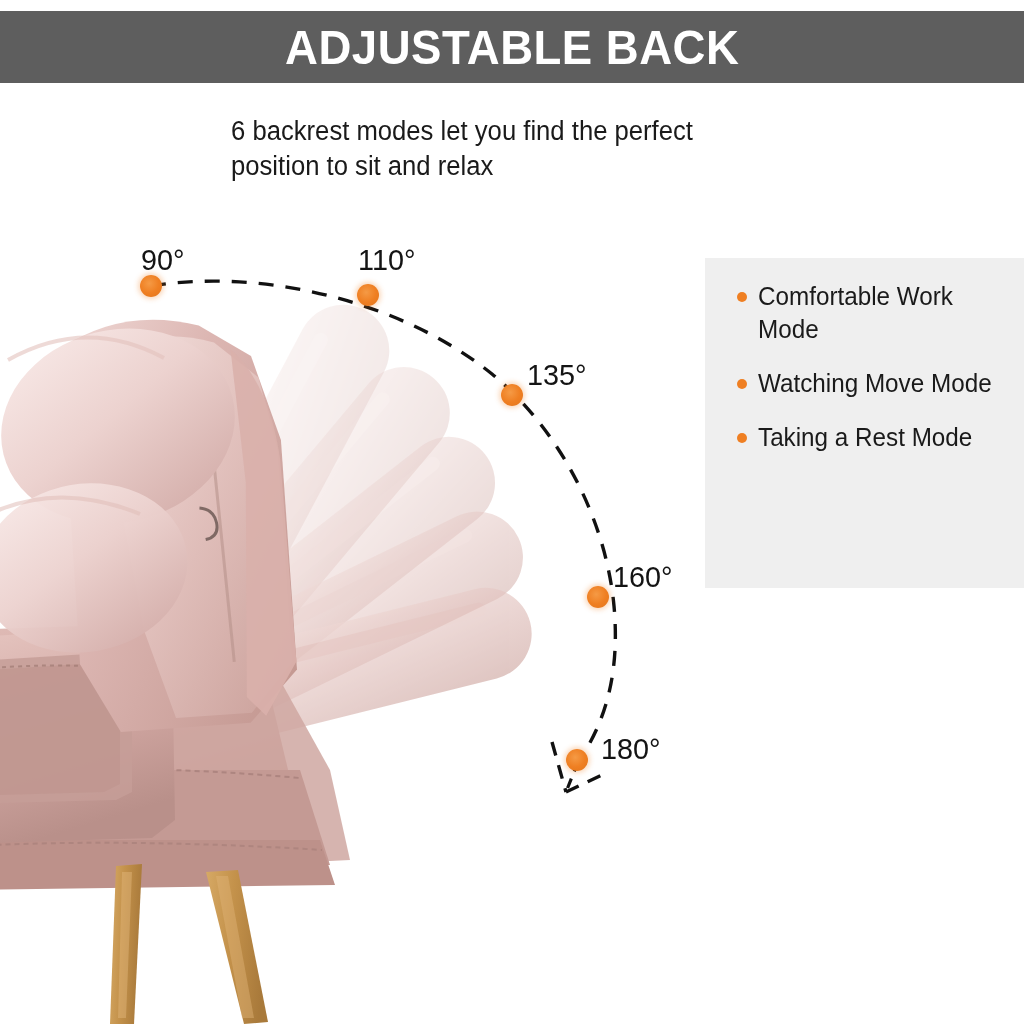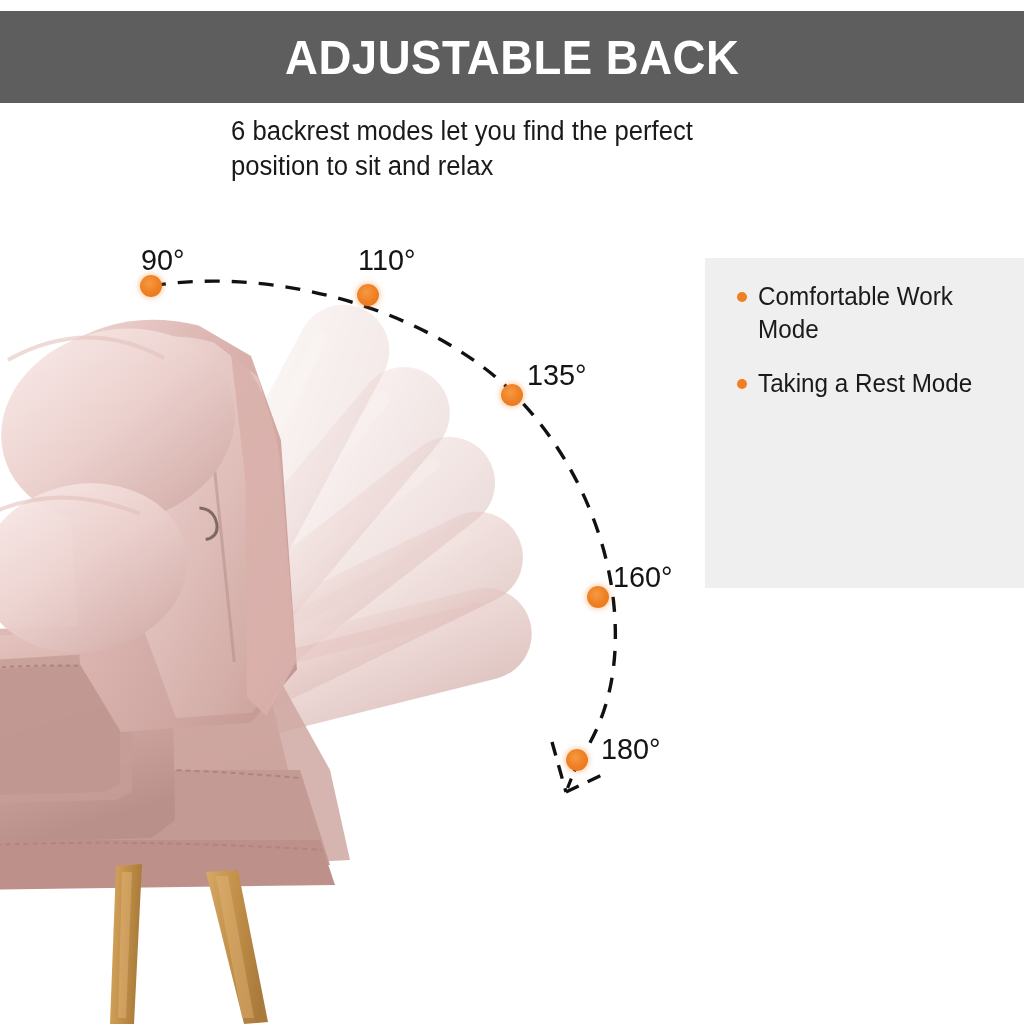--- a/index.html
+++ b/index.html
@@ -21,21 +21,21 @@
     background: #ffffff;
     overflow: hidden;
   }
 
   
   .banner {
     position: absolute;
     left: 0;
     top: 11px;
     width: 1024px;
-    height: 92px;
+    height: 72px;
     background: #5e5e5e;
     display: flex;
     align-items: center;
     justify-content: center;
   }
   .banner-title {
     color: #ffffff;
     font-size: 49px;
     font-weight: 700;
     letter-spacing: 0.5px;
@@ -306,20 +306,26 @@
     <div class="feature-list">
 
       <div class="feature-item">
         <span class="feature-bullet"></span>
         <span class="feature-text">
           <span>Comfortable Work Mode</span>
         </span>
       </div>
 
 
+      <div class="feature-item">
+        <span class="feature-bullet"></span>
+        <span class="feature-text">
+          <span>Watching Move Mode</span>
+        </span>
+      </div>
 
       <div class="feature-item">
         <span class="feature-bullet"></span>
         <span class="feature-text">
           <span>Taking a Rest Mode</span>
         </span>
       </div>
 
 
     </div>

